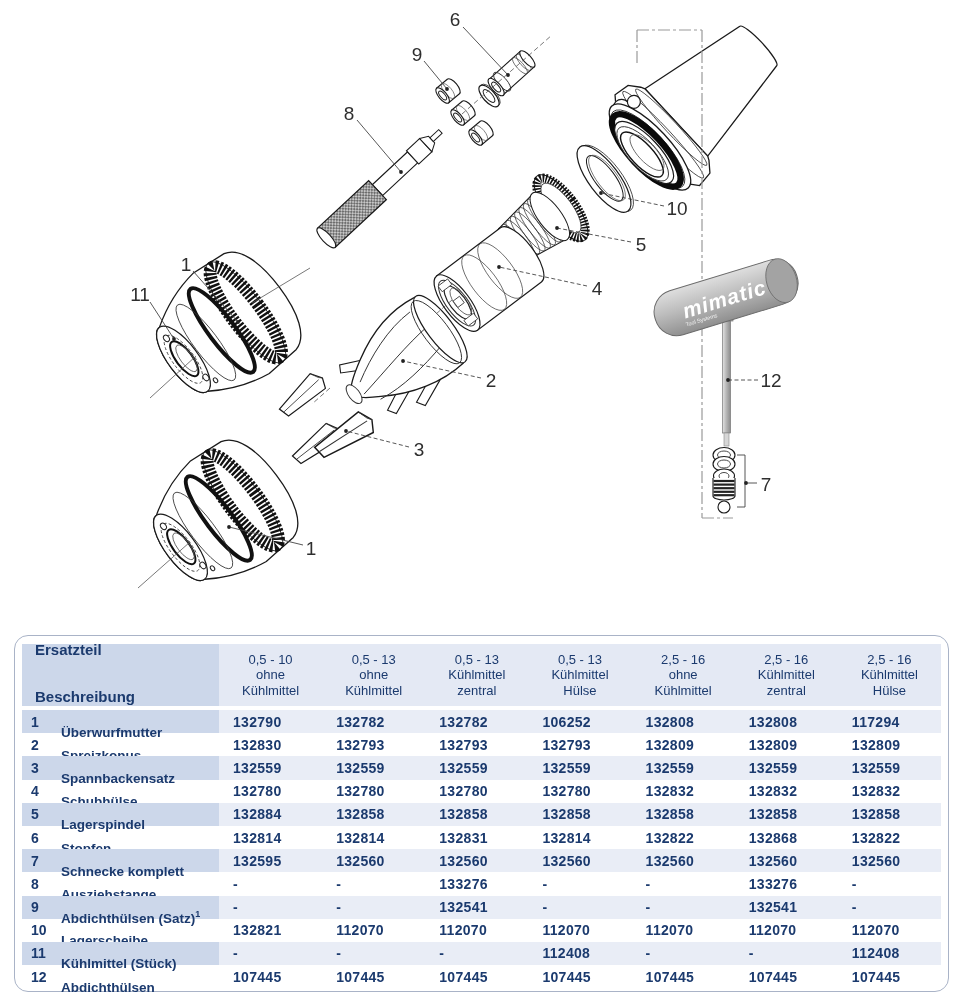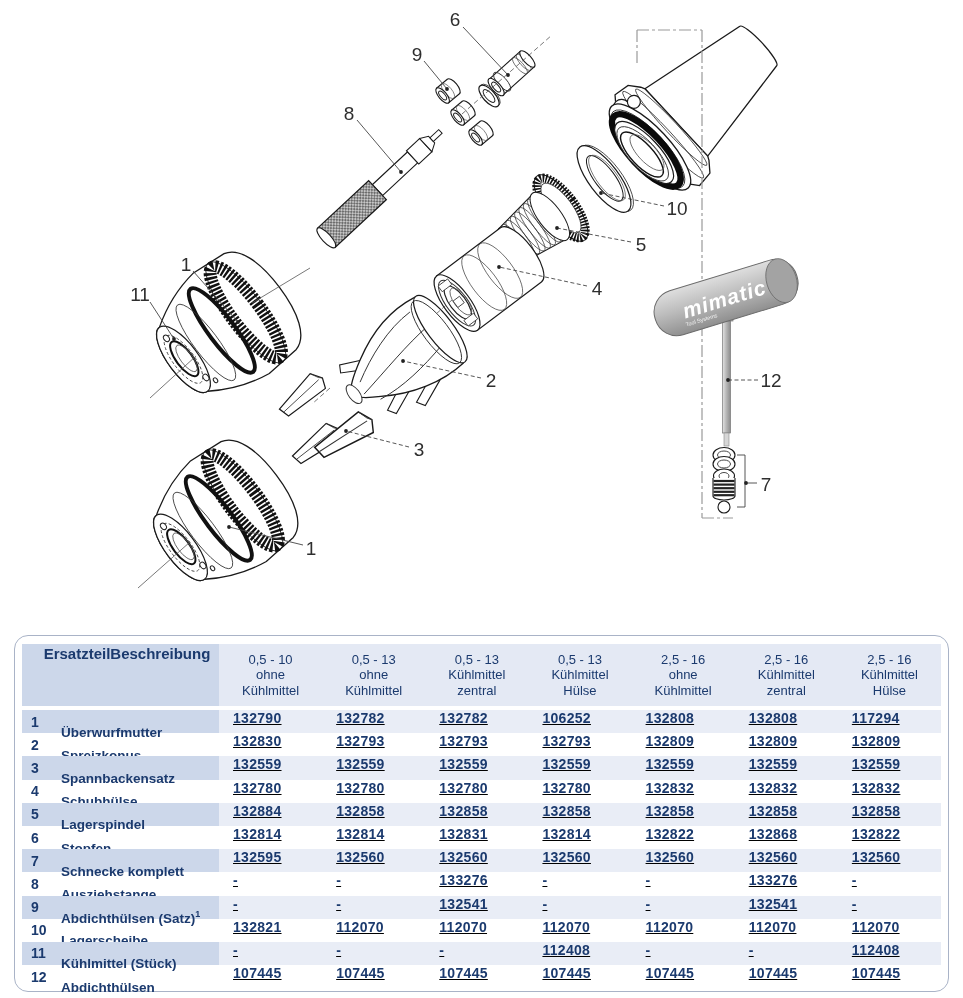--- a/index.html
+++ b/index.html
@@ -6,30 +6,30 @@
   .stage{position:relative;width:963px;height:998px;background:#fff;overflow:hidden;
          font-family:"Liberation Sans", sans-serif;}
   svg.diagram{position:absolute;left:0;top:0;}
 
   
   .table-panel{position:absolute;left:14px;top:635px;width:935px;height:357px;
     box-sizing:border-box;border:1.5px solid #a9b3c7;border-radius:14px;background:#fff;
     padding:8px 7px;}
   .thead{display:flex;height:62px;margin-bottom:4px;}
   .th-label{width:197px;background:#ccd7ea;color:#1b3a6e;font-weight:bold;font-size:15px;
-    line-height:19px;display:flex;flex-direction:row;justify-content:center;
-    padding-left:13px;box-sizing:border-box;}
+    line-height:19px;display:flex;flex-direction:column;justify-content:flex-end;
+    padding-left:13px;box-sizing:border-box;gap:28px;}
   .th-cols{flex:1;background:#e4e9f4;display:flex;}
   .hcol{flex:1;display:flex;flex-direction:column;justify-content:center;text-align:center;
     color:#1b3a6e;font-size:13px;line-height:15.5px;}
   .tbody{display:flex;flex-direction:column;}
   .trow{display:flex;height:23.2px;}
   .trow .left{width:197px;display:flex;align-items:center;height:100%;box-sizing:border-box;}
   .trow.odd .left{background:#ccd7ea;}
-  .trow .vals{flex:1;display:flex;height:100%;align-items:flex-start;text-decoration:underline;}
+  .trow .vals{flex:1;display:flex;height:100%;align-items:center;}
   .trow.odd .vals{background:#e9edf6;}
   .c-num{width:30px;padding-left:9px;font-weight:bold;color:#1b3a6e;font-size:14px;flex:none;}
   .c-name{font-weight:bold;color:#1b3a6e;font-size:13.5px;white-space:nowrap;margin-top:21px;}
   .c-name sup{font-size:9px;}
   .c-val{flex:1;font-weight:bold;color:#1b3a6e;font-size:14px;padding-left:14px;
     box-sizing:border-box;letter-spacing:.3px;}
 </style>
 </head>
 <body>
 

